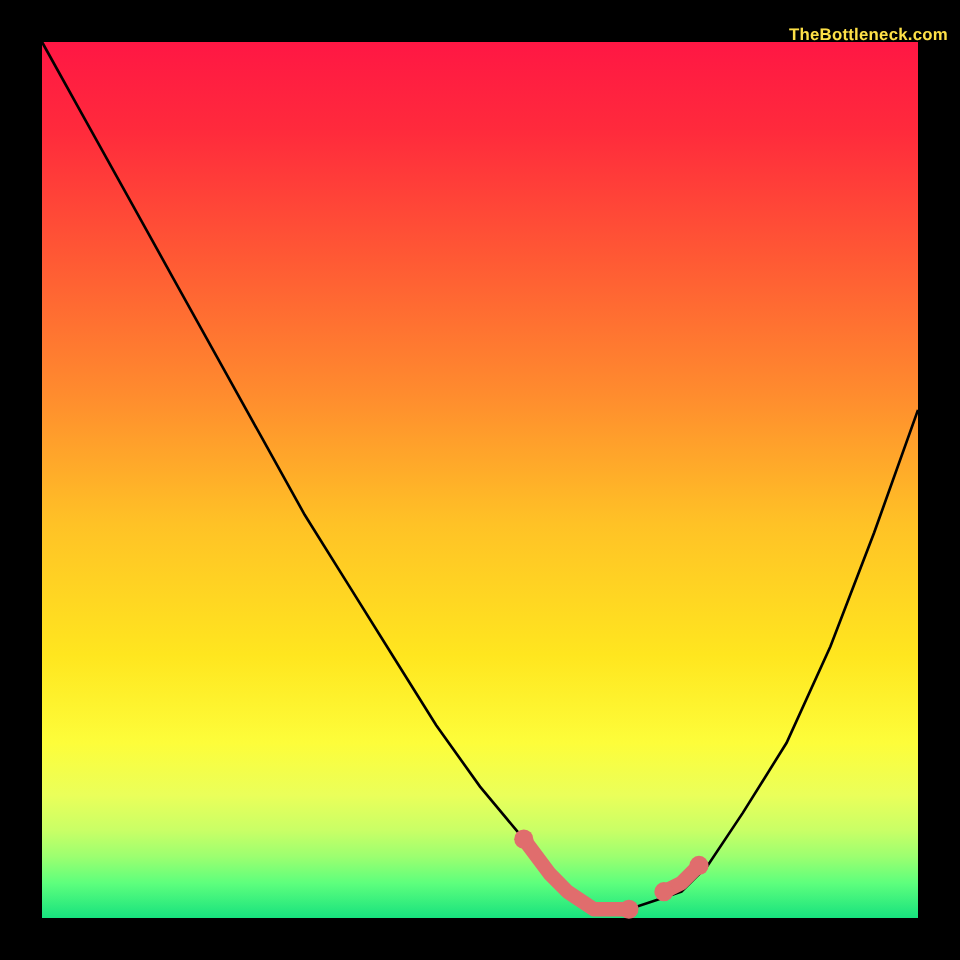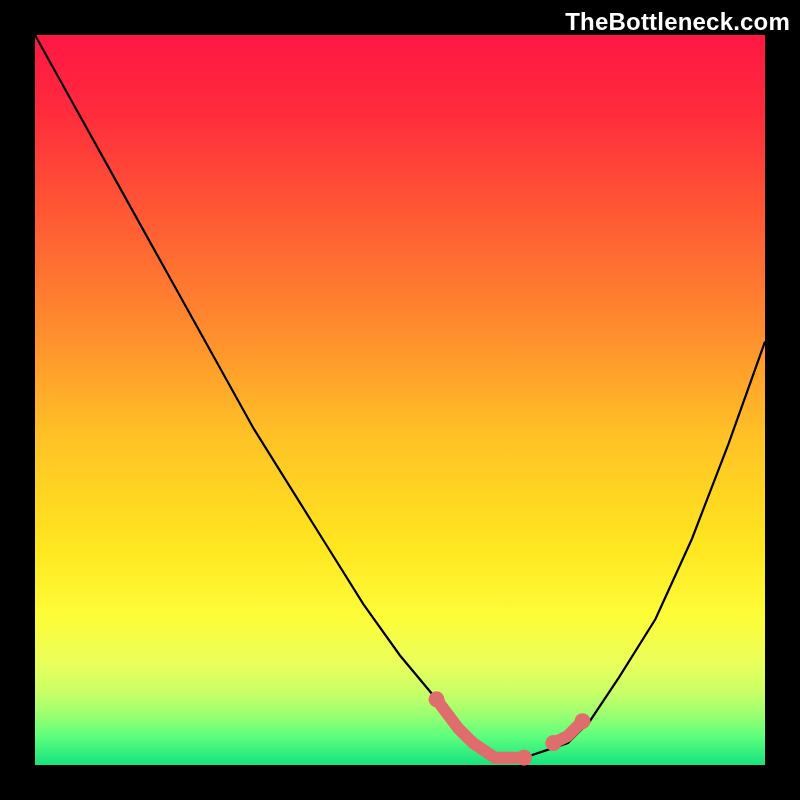--- a/index.html
+++ b/index.html
@@ -11,25 +11,25 @@
     overflow: hidden;
   }
   .frame {
     position: relative;
     width: 800px;
     height: 800px;
     background: #000;
   }
   .watermark {
     position: absolute;
-    top: 8px;
+    top: 20px;
     right: 10px;
-    color: #ffffff;
+    color: #fde047;
     font-family: Arial, Helvetica, sans-serif;
-    font-size: 24px;
+    font-size: 14px;
     font-weight: 600;
     letter-spacing: 0.2px;
     user-select: none;
   }
   svg {
     display: block;
   }
 </style>
 </head>
 <body>

